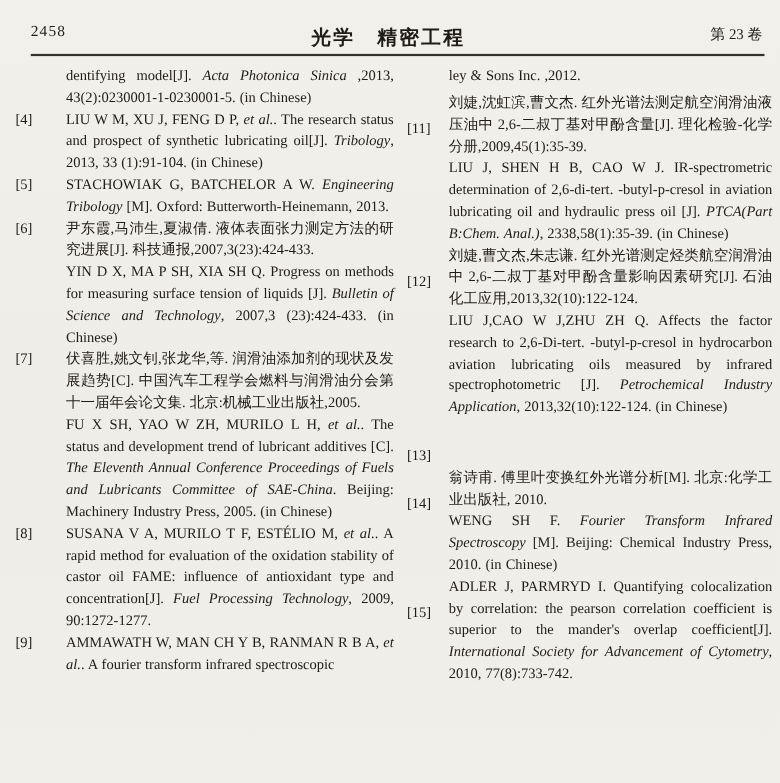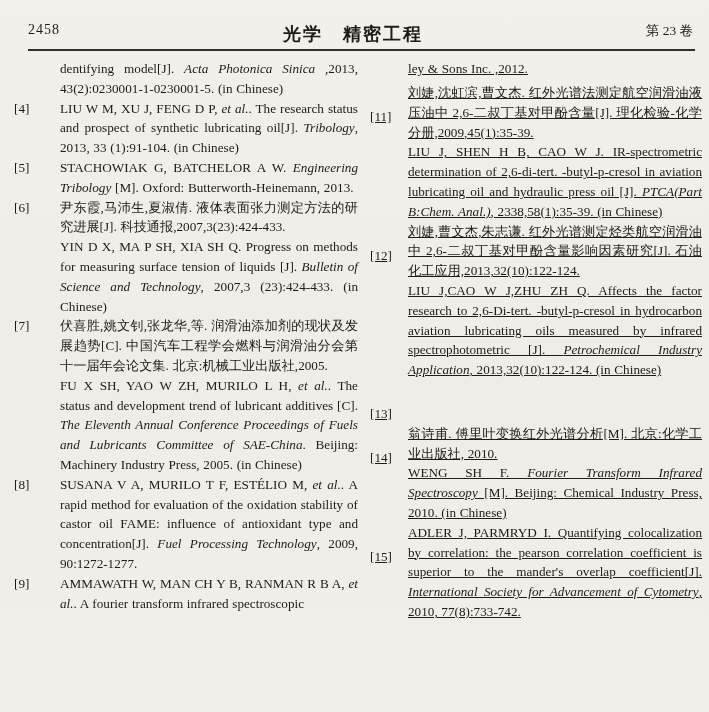--- a/index.html
+++ b/index.html
@@ -13,21 +13,21 @@
           background:linear-gradient(180deg,#f2f0eb 0%,#efede8 55%,#f1efe9 100%); }
   .header { position:absolute; top:22px; left:28px; right:16px;
             display:flex; align-items:flex-start; justify-content:space-between; }
   .page-num { font-size:14px; letter-spacing:1px; }
   .journal-title { font-size:18px; font-weight:bold; letter-spacing:2px; }
   .volume { font-size:13.5px; }
   .header-rule { position:absolute; top:49px; left:28px; right:14px;
                  border-top:2.2px solid #33302c; }
   .columns { position:absolute; top:59px; left:12px; right:7px; display:flex; gap:10px; }
   .col { width:346px; }
-  .col-right { flex:1;text-decoration:underline; }
+  .col-right { flex:1; }
   .entry { display:flex; }
   .ref-num { flex:0 0 46px; font-size:13.2px; line-height:19.8px; padding-left:2px;
              white-space:nowrap; }
   .col-right .ref-num { flex:0 0 38px;margin-top:24px; }
   .ref-body { flex:1; min-width:0; }
   .ref-body p { margin:0; text-align:justify; font-size:13.2px; line-height:19.8px;
                 word-spacing:0.4px; }
   .ref-body p i { font-style:italic; }
 </style>
 </head>

